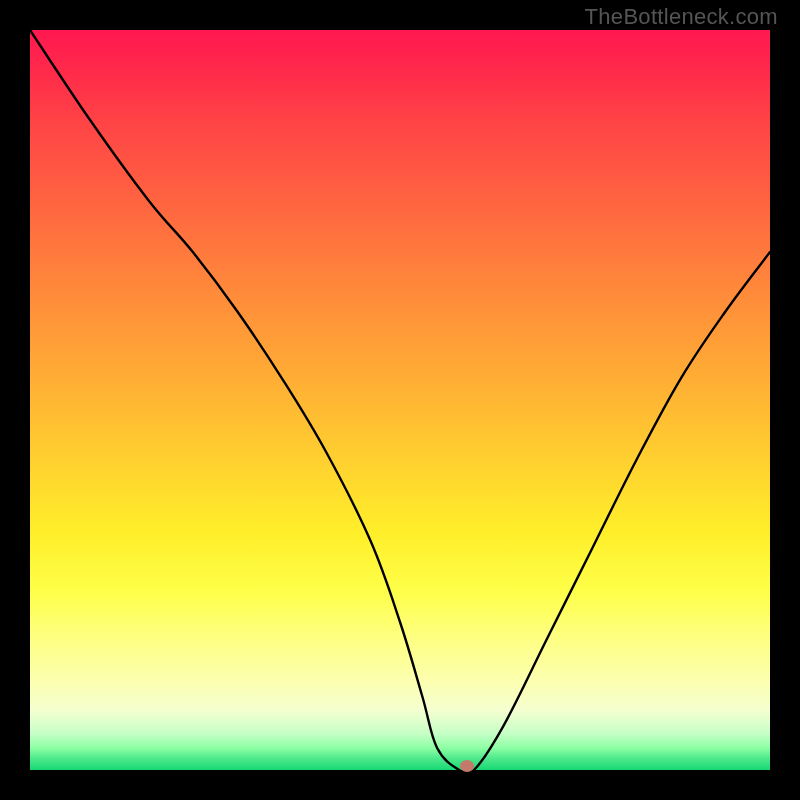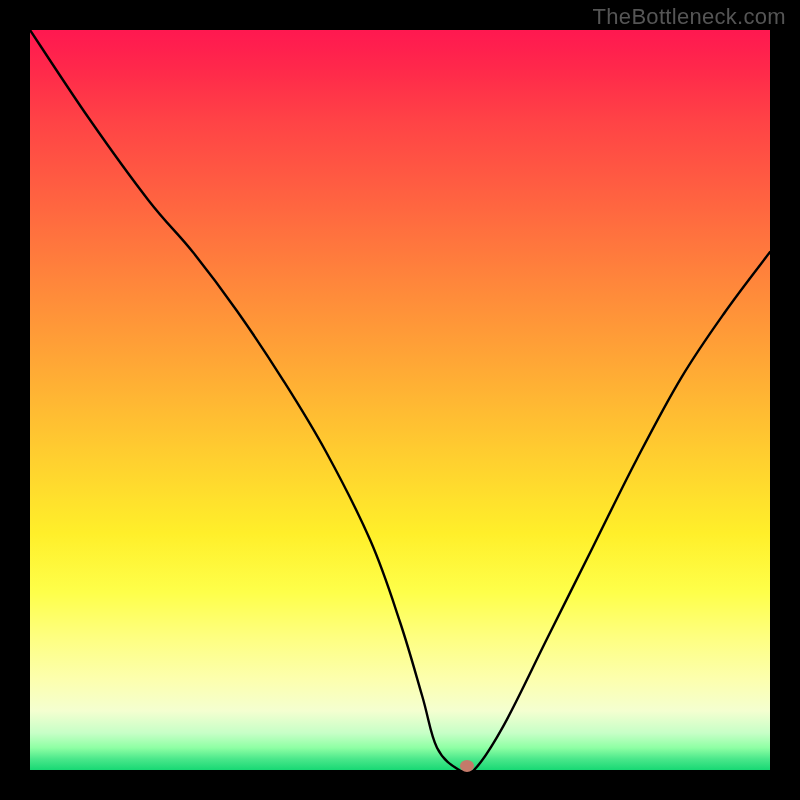--- a/index.html
+++ b/index.html
@@ -7,21 +7,21 @@
     width: 800px;
     height: 800px;
     background: #000;
     position: relative;
     font-family: Arial, sans-serif;
     overflow: hidden;
   }
   .watermark {
     position: absolute;
     top: 4px;
-    right: 14px;
+    right: 22px;
     color: #555;
     font-size: 22px;
     font-weight: 500;
     letter-spacing: 0.3px;
     z-index: 10;
   }
   .plot-area {
     position: absolute;
     left: 30px;
     top: 30px;

